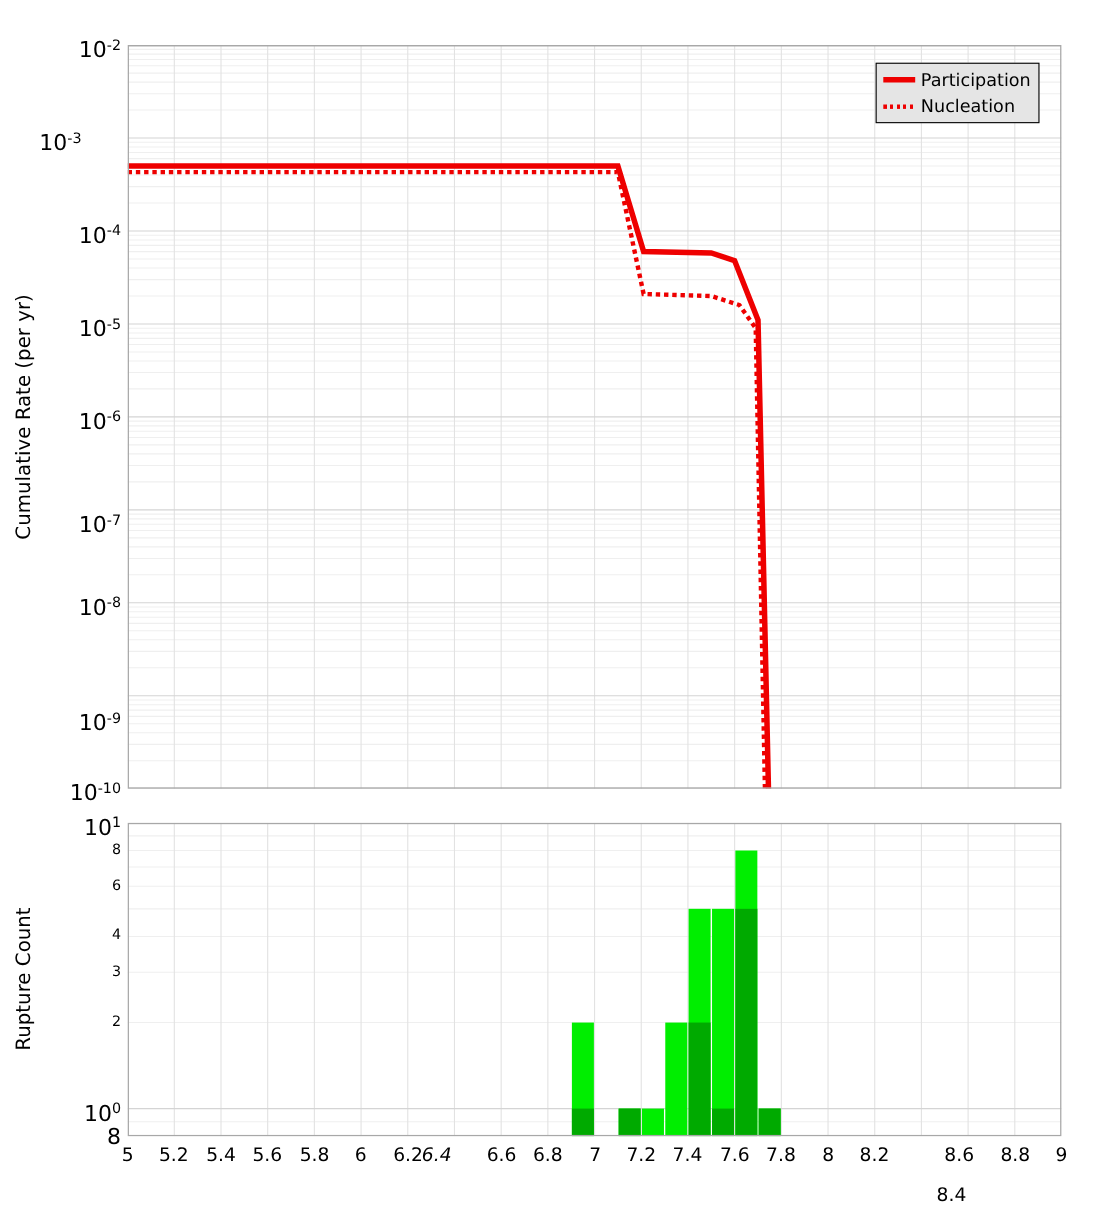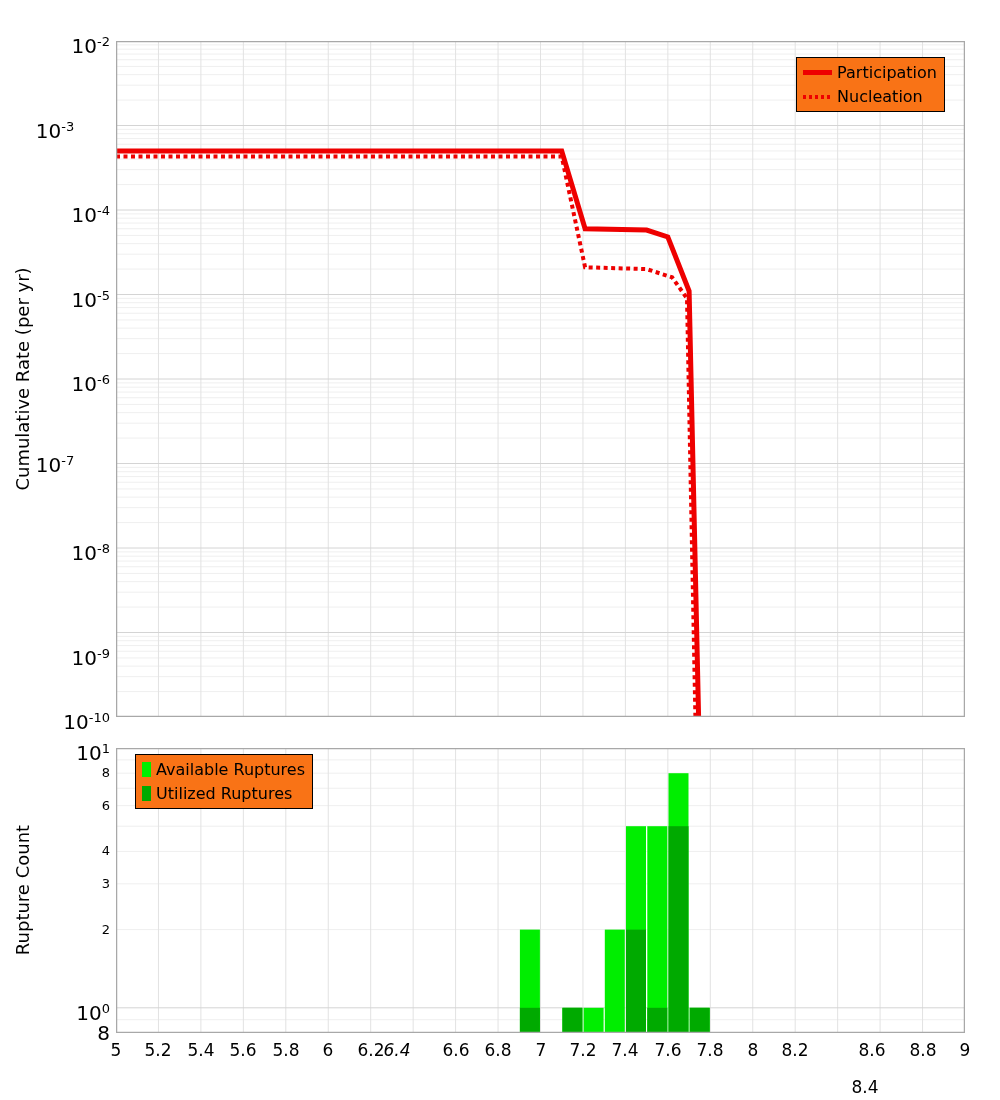--- a/index.html
+++ b/index.html
@@ -10,21 +10,21 @@
   .chart-title{position:absolute;left:116px;top:2px;width:849px;text-align:center;
     font-size:19px;font-weight:bold;letter-spacing:0.5px;}
   .vlab{position:absolute;white-space:nowrap;font-size:18px;
     transform:translate(-50%,-50%) rotate(-90deg);}
   .xlab{position:absolute;left:116px;top:1058px;width:849px;text-align:center;font-size:18px;}
   .tick{position:absolute;white-space:nowrap;}
   .tick.big{font-size:20px;line-height:26px;}
   .tick.big sup{font-size:13px;position:relative;top:1px;}
   .tick.small{font-size:13px;line-height:14px;}
   .tick.xtick{font-size:17px;line-height:20px;text-align:center;}
-  .legend{position:absolute;background:#f97316;border:1.5px solid #000;
+  .legend{position:absolute;background:#e5e5e5;border:1.5px solid #000;
     padding:4px 7px 4px 6px;display:flex;flex-direction:column;gap:3px;z-index:5;}
   .legend-row{display:flex;align-items:center;gap:5px;font-size:16px;line-height:21px;white-space:nowrap;}
   .line-sample{width:29px;height:5px;flex:0 0 auto;}
   .dot-sample{width:29px;height:4px;flex:0 0 auto;}
   .swatch{width:9px;height:15px;flex:0 0 auto;}
 </style>
 </head>
 <body>
 
 <div id="fig">
@@ -187,38 +187,28 @@
         <rect x="510.0" y="78.2" width="20.0" height="206.8" fill="#00ee00"></rect>
         <rect x="510.0" y="181.6" width="20.0" height="103.4" fill="#00aa00"></rect>
         <rect x="531.3" y="78.2" width="20.0" height="206.8" fill="#00ee00"></rect>
         <rect x="531.3" y="259.8" width="20.0" height="25.2" fill="#00aa00"></rect>
         <rect x="552.5" y="25.2" width="20.0" height="259.8" fill="#00ee00"></rect>
         <rect x="552.5" y="78.2" width="20.0" height="206.8" fill="#00aa00"></rect>
         <rect x="573.7" y="259.8" width="20.0" height="25.2" fill="#00ee00"></rect>
         <rect x="573.7" y="259.8" width="20.0" height="25.2" fill="#00aa00"></rect>
         <rect x="0.5" y="0.5" width="848" height="284" fill="none" stroke="#a8a8a8" stroke-width="1.5"></rect>
       </svg>
-    <div class="legend" style="top:6px;left:19px;">
-      <div class="legend-row">
-        <span class="swatch" id="avail-swatch" style="background: rgb(0, 238, 0);"></span>
-        <span>Available Ruptures</span>
-      </div>
-      <div class="legend-row">
-        <span class="swatch" id="util-swatch" style="background: rgb(0, 170, 0);"></span>
-        <span>Utilized Ruptures</span>
-      </div>
-    </div>
   </div>
 
 <div class="tick big" style="left: 0px; width: 110px; text-align: right; top: 28px;">10<sup>-2</sup></div>
     <div class="tick big" style="left: 0px; width: 110px; text-align: center; top: 113px;">10<sup>-3</sup></div>
     <div class="tick big" style="left: 0px; width: 110px; text-align: right; top: 197px;">10<sup>-4</sup></div>
     <div class="tick big" style="left: 0px; width: 110px; text-align: right; top: 282px;">10<sup>-5</sup></div>
     <div class="tick big" style="left: 0px; width: 110px; text-align: right; top: 366px;">10<sup>-6</sup></div>
-    <div class="tick big" style="left: 0px; width: 110px; text-align: center; top: 447px;">10<sup>-7</sup></div>
+    <div class="tick big" style="left: 0px; width: 110px; text-align: right; top: 460px;">10<sup>-7</sup></div>
     <div class="tick big" style="left: 0px; width: 110px; text-align: right; top: 535px;">10<sup>-8</sup></div>
     <div class="tick big" style="left: 0px; width: 110px; text-align: right; top: 640px;">10<sup>-9</sup></div>
     <div class="tick big" style="left: 0px; width: 110px; text-align: right; top: 704px;">10<sup>-10</sup></div>
     <div class="tick big" style="left: 0px; width: 110px; text-align: right; top: 735px;">10<sup>1</sup></div>
     <div class="tick small" style="left: 0px; width: 110px; text-align: right; top: 766px;">8</div>
     <div class="tick small" style="left: 0px; width: 110px; text-align: right; top: 799px;">6</div>
     <div class="tick small" style="left: 0px; width: 110px; text-align: right; top: 844px;">4</div>
     <div class="tick small" style="left: 0px; width: 110px; text-align: right; top: 877px;">3</div>
     <div class="tick small" style="left: 0px; width: 110px; text-align: right; top: 923px;">2</div>
     <div class="tick big" style="left: 0px; width: 110px; text-align: right; top: 995px;">10<sup>0</sup></div>

